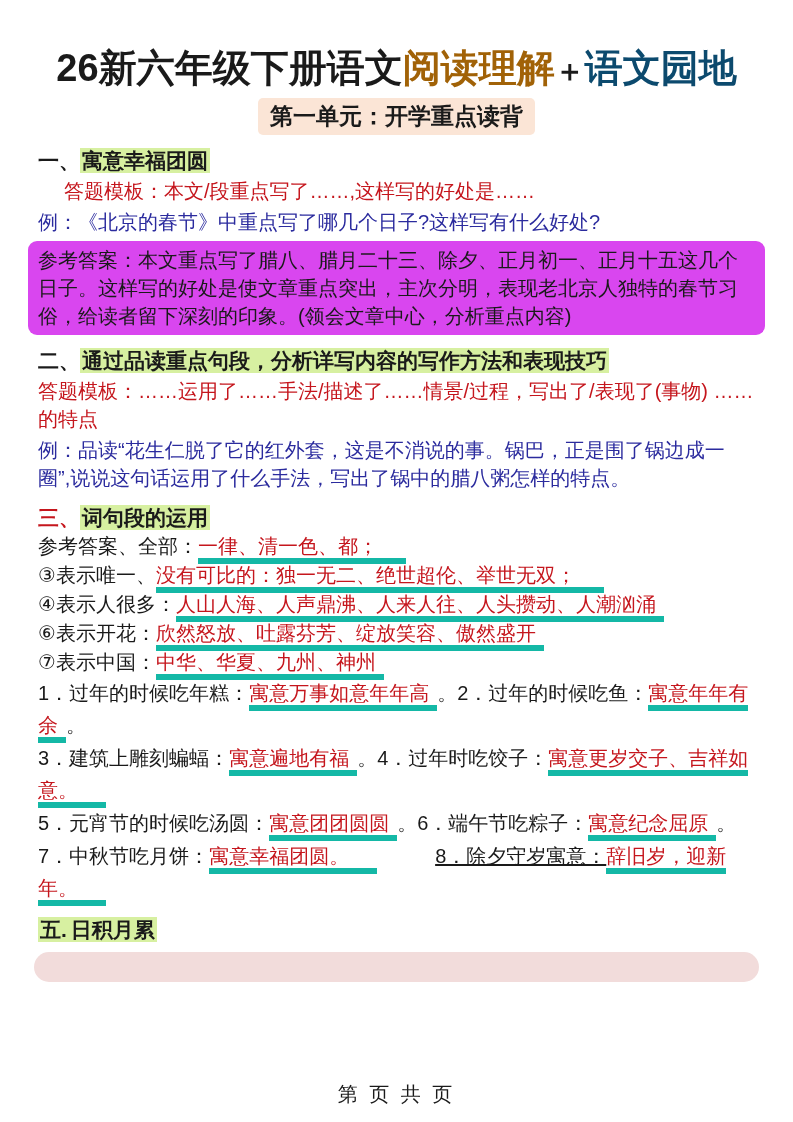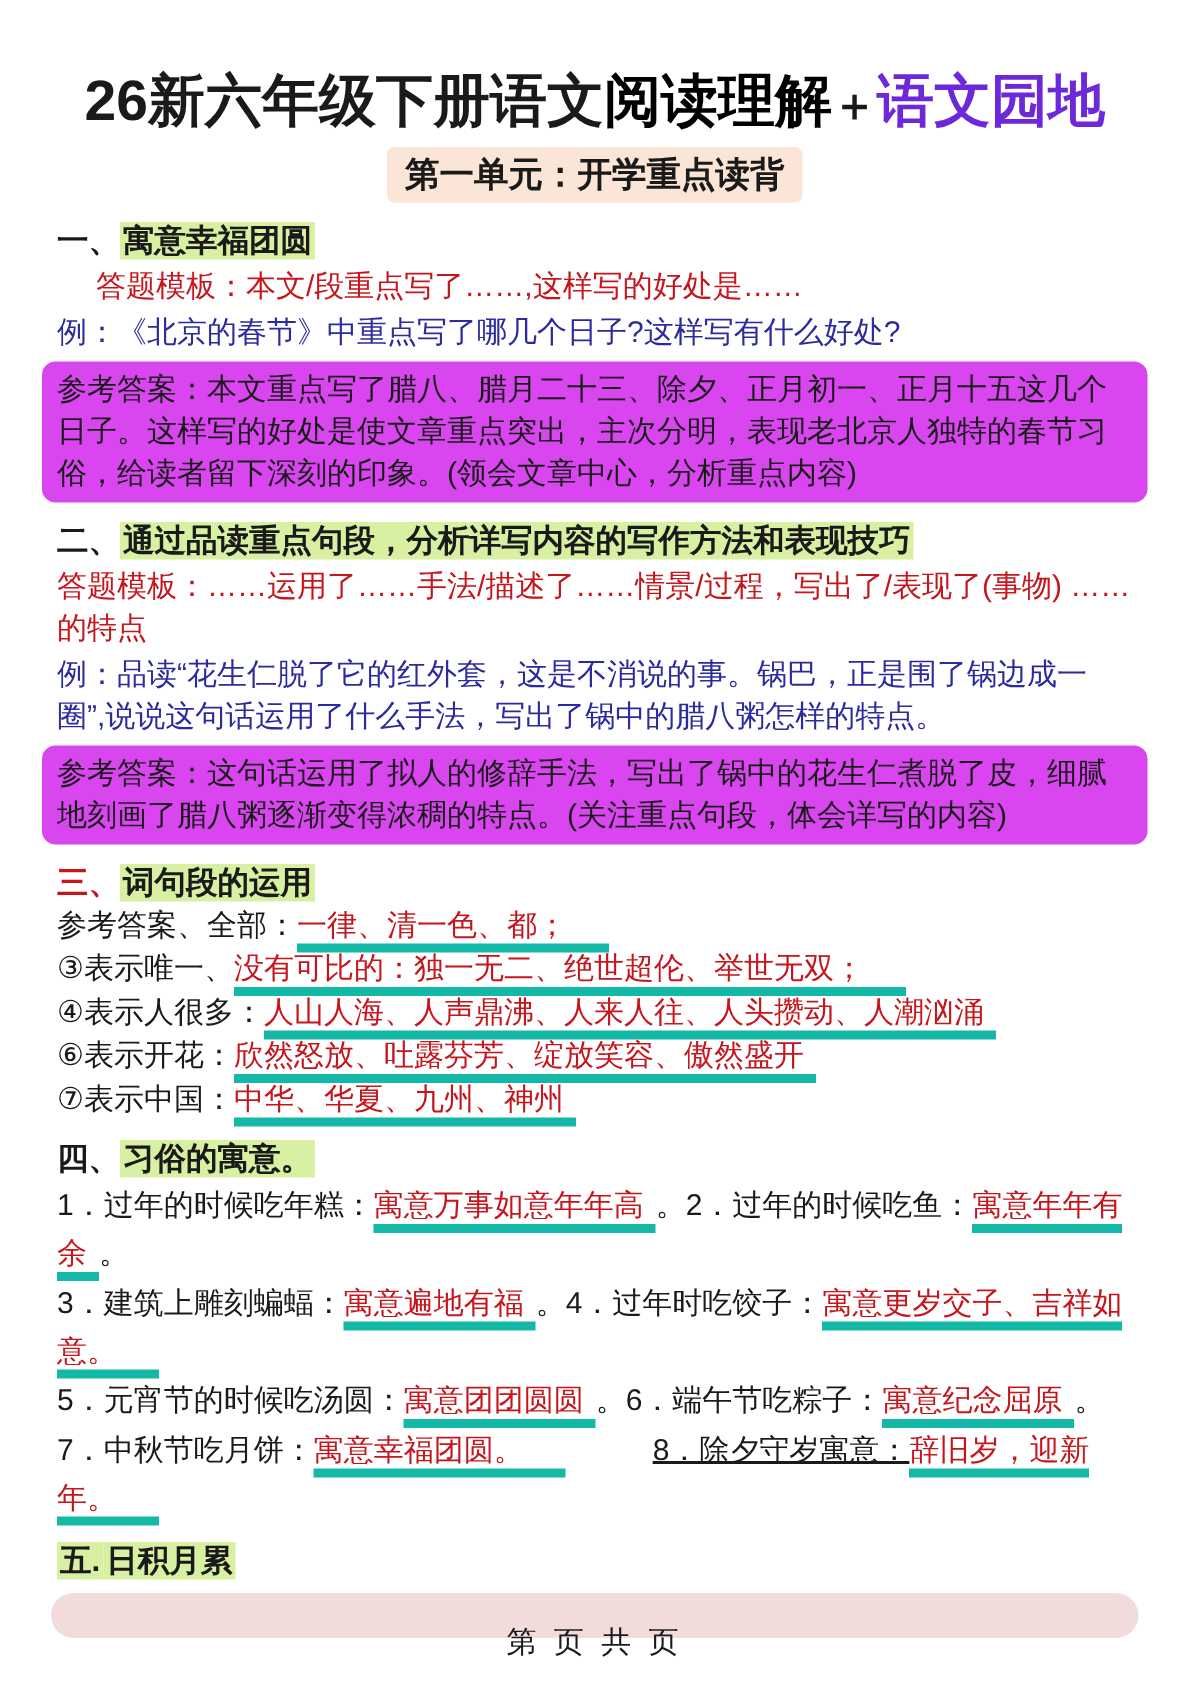--- a/index.html
+++ b/index.html
@@ -15,22 +15,22 @@
 
   
   .doc-title {
     text-align: center;
     font-size: 38px;
     font-weight: bold;
     line-height: 1.2;
     letter-spacing: 0px;
     white-space: nowrap;
   }
-  .t-green { color: #000000; }
-  .t-red   { color: #6d28d9; }
+  .t-green { color: #a16207; }
+  .t-red   { color: #0c4a6e; }
   .t-plus  { font-size: 30px; }
   .subtitle-wrap { text-align: center; margin-top: 6px; }
   .subtitle {
     display: inline-block;
     background: #fbe5d6;
     border-radius: 5px;
     padding: 3px 12px;
     font-size: 23px;
     font-weight: bold;
   }
@@ -99,32 +99,30 @@
   </div>
 
   <div class="sec-head"><span>一、</span><span class="hl">寓意幸福团圆</span></div>
   <div class="line red indent">答题模板：本文/段重点写了……,这样写的好处是……</div>
   <div class="line blue">例：《北京的春节》中重点写了哪几个日子?这样写有什么好处?</div>
   <div class="answer-block">参考答案：本文重点写了腊八、腊月二十三、除夕、正月初一、正月十五这几个日子。这样写的好处是使文章重点突出，主次分明，表现老北京人独特的春节习俗，给读者留下深刻的印象。(领会文章中心，分析重点内容)</div>
 
   <div class="sec-head"><span>二、</span><span class="hl">通过品读重点句段，分析详写内容的写作方法和表现技巧</span></div>
   <div class="line red">答题模板：……运用了……手法/描述了……情景/过程，写出了/表现了(事物) ……的特点</div>
   <div class="line blue">例：品读“花生仁脱了它的红外套，这是不消说的事。锅巴，正是围了锅边成一圈”,说说这句话运用了什么手法，写出了锅中的腊八粥怎样的特点。</div>
-  <div class="answer-block">参考答案：这句话运用了拟人的修辞手法，写出了锅中的花生仁煮脱了皮，细腻地刻画了腊八粥逐渐变得浓稠的特点。(关注重点句段，体会详写的内容)</div>
 
   <div class="sec-head"><span class="num-red">三、</span><span class="hl">词句段的运用</span></div>
   <div class="list3">
     <div class="line"><span>参考答案、全部：</span><span class="ansu ext">一律、清一色、都；</span></div>
     <div class="line"><span>③表示唯一、</span><span class="ansu ext">没有可比的：独一无二、绝世超伦、举世无双；</span></div>
     <div class="line"><span>④表示人很多：</span><span class="ansu">人山人海、人声鼎沸、人来人往、人头攒动、人潮汹涌</span></div>
     <div class="line"><span>⑥表示开花：</span><span class="ansu">欣然怒放、吐露芬芳、绽放笑容、傲然盛开</span></div>
     <div class="line"><span>⑦表示中国：</span><span class="ansu">中华、华夏、九州、神州</span></div>
   </div>
 
-  <div class="sec-head"><span>四、</span><span class="hl">习俗的寓意。</span></div>
   <div class="list4">
     <div class="line"><span>1．过年的时候吃年糕：</span><span class="ansu">寓意万事如意年年高</span><span>。2．过年的时候吃鱼：</span><span class="ansu">寓意年年有余</span><span>。</span></div>
     <div class="line"><span>3．建筑上雕刻蝙蝠：</span><span class="ansu">寓意遍地有福</span><span>。4．过年时吃饺子：</span><span class="ansu ext">寓意更岁交子、吉祥如意。</span><span></span></div>
     <div class="line"><span>5．元宵节的时候吃汤圆：</span><span class="ansu">寓意团团圆圆</span><span>。6．端午节吃粽子：</span><span class="ansu">寓意纪念屈原</span><span>。</span></div>
     <div class="line"><span>7．中秋节吃月饼：</span><span class="ansu ext">寓意幸福团圆。</span><span class="gap-left">8．除夕守岁寓意：</span><span class="ansu ext">辞旧岁，迎新年。</span><span></span></div>
   </div>
 
   <div class="sec-head"><span class="hl">五.</span><span class="hl">日积月累</span></div>
   <div class="poem">
     

